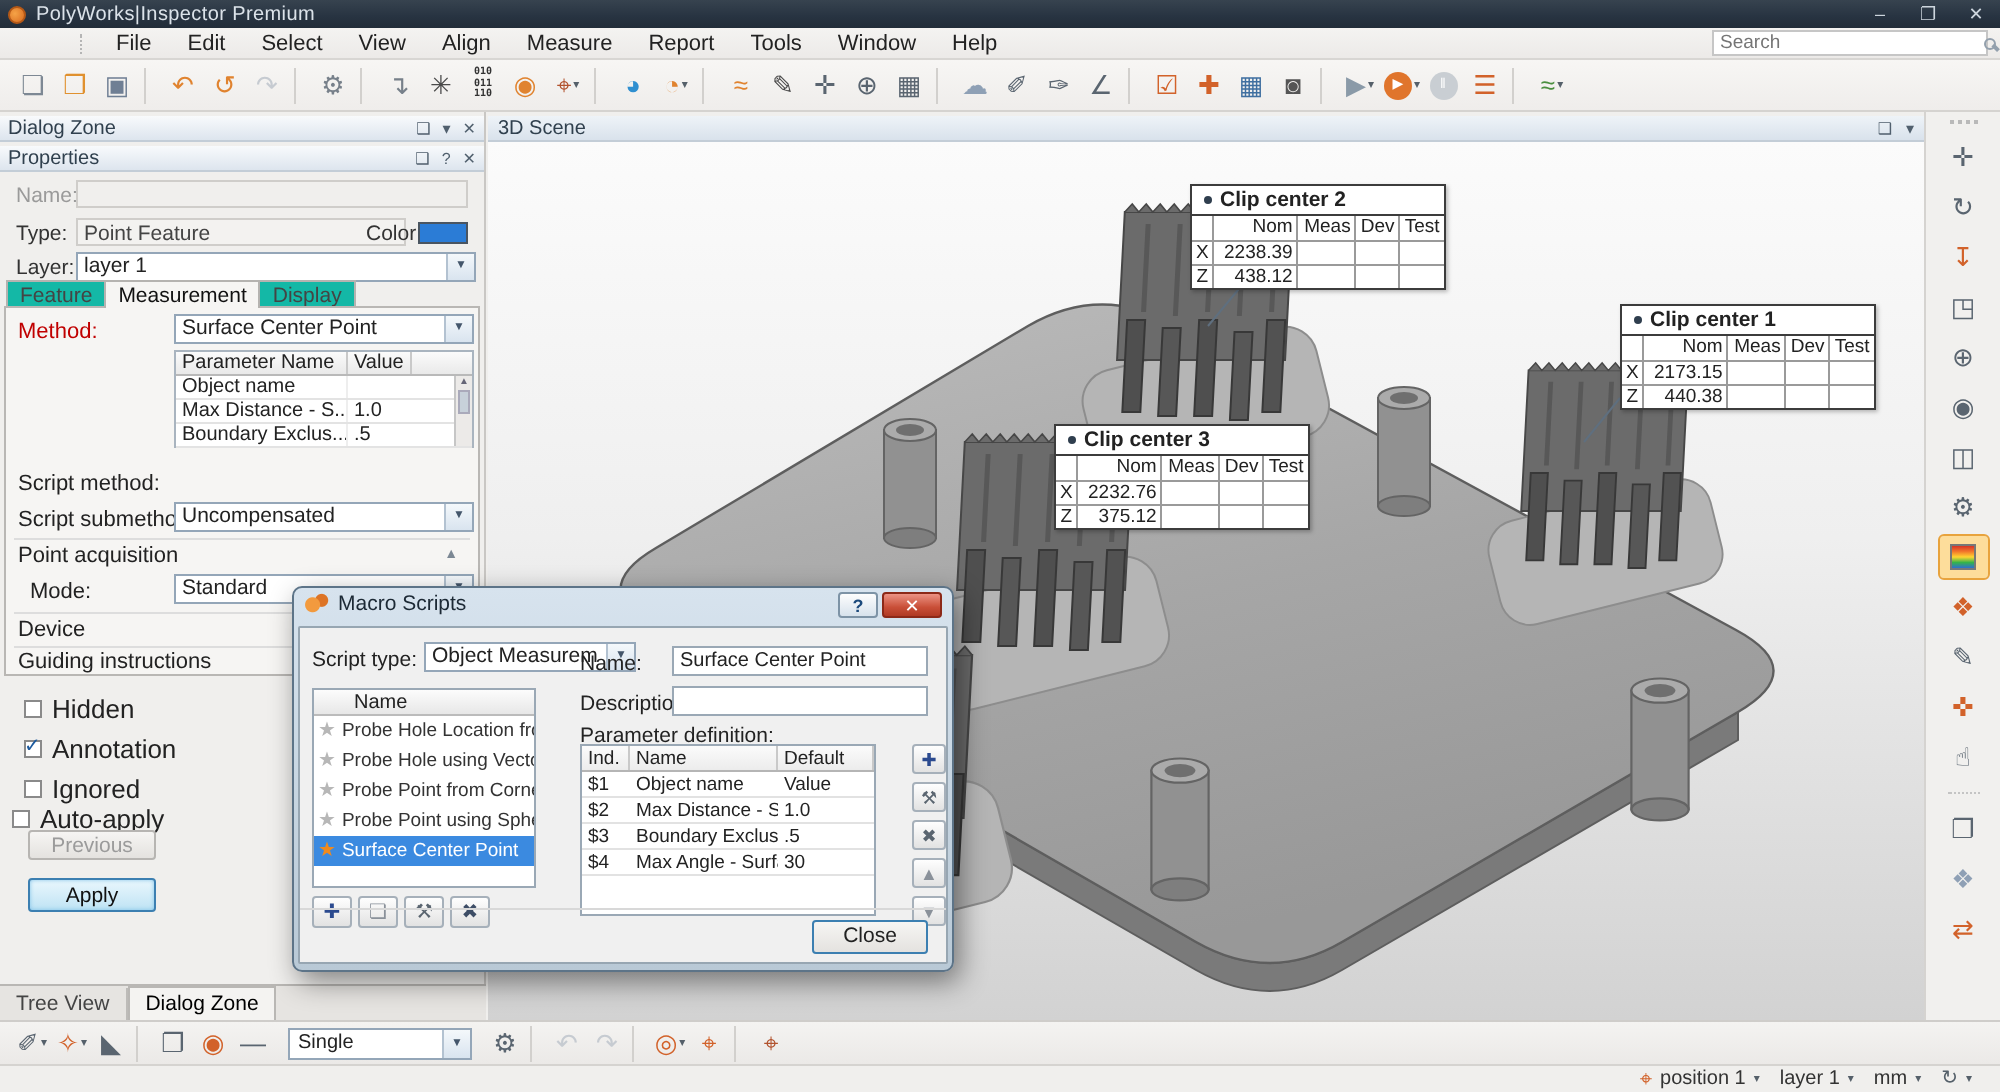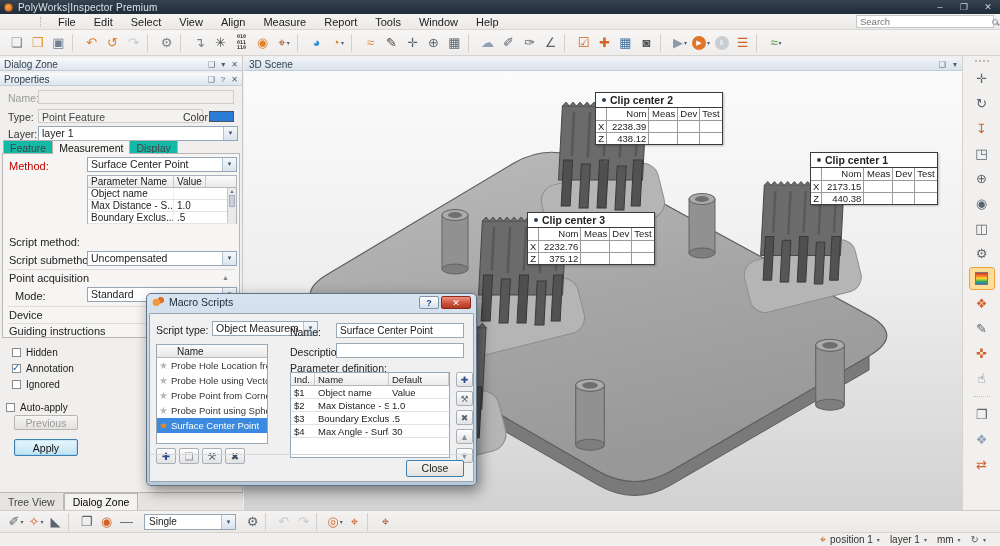--- a/index.html
+++ b/index.html
@@ -95,21 +95,21 @@
   #ptable .hd span { padding:0 3px; border-right:1px solid #c9c9c9; line-height:12px;}
   #ptable .hd span:first-child { width:86px; }
   #ptable .tr { display:flex; height:12px; border-bottom:1px solid #e3e3e3; line-height:12px;}
   #ptable .tr span { padding:0 3px; overflow:hidden; white-space:nowrap; }
   #ptable .tr span:first-child { width:86px; border-right:1px solid #eee;}
   #ptable .scroll { position:absolute; right:0; top:12px; bottom:0; width:9px;
     background:#eceae8; border-left:1px solid #c6c6c6; font-size:5px; color:#667; text-align:center;}
   #ptable .scroll .thumb { height:12px; background:#c7d1da; border:1px solid #aab; margin:1px;}
 
   
-  .cbrow { position:absolute; left:6px; display:flex; align-items:center; gap:5px; font-size:10px;}
+  .cbrow { position:absolute; left:6px; display:flex; align-items:center; gap:5px; font-size:13px;}
   .box { width:9px; height:9px; border:1px solid #8a8a8a; background:#fff; position:relative; flex:none;}
   .box.on::after { content:"✓"; position:absolute; left:-1px; top:-3px; font-size:10px; color:#1c5a9e; font-weight:bold;}
   .btn { position:absolute; text-align:center; font-size:10.5px;
     background:linear-gradient(#f6f5f3,#e4e2df); border:1px solid #b7b5b2; border-radius:2px; }
   .btn.disabled { color:#9b9b9b; }
   .btn.primary { background:linear-gradient(#eaf7fd,#bfe3f4); border:1px solid #3c7fb1;
     box-shadow:0 0 2px #7fc3e8 inset; color:#111; }
 
   #panel-tabs { position:absolute; left:0; bottom:0; width:243px; height:18px;
     background:#e6e4e1; border-top:1px solid #b9b7b4; display:flex; align-items:flex-end;}
@@ -165,21 +165,21 @@
   #mlist .hd { height:13px; background:linear-gradient(#fcfcfc,#e7e7e7); border-bottom:1px solid #bbb;
     font-size:10px; padding-left:20px; line-height:13px; }
   .li { display:flex; align-items:center; height:15px; gap:3px; padding-left:2px;
     font-size:9.5px; color:#333; white-space:nowrap; overflow:hidden;}
   .li .star { color:#b7b7b7; font-size:10px; flex:none;}
   .li.sel { background:#3b8ae0; color:#fff; }
   .li.sel .star { color:#f08a1d; }
   .mbtn { width:20px; height:16px; text-align:center; line-height:15px; font-size:10px;
     background:linear-gradient(#fefefe,#e2e2e2); border:1px solid #a6b0ba; border-radius:2px;}
   #mlist-btns { position:absolute; left:6px; top:134px; display:flex; gap:3px; }
-  #mtable { position:absolute; left:140px; top:58px; width:160px; height:86px; background:#fff;
+  #mtable { position:absolute; left:140px; top:58px; width:148px; height:86px; background:#fff;
     border:1px solid #9aa8b5; font-size:9.5px; overflow:hidden;}
   #mtable .hd { display:flex; height:13px; background:linear-gradient(#fbfbfb,#ececec); border-bottom:1px solid #b5b5b5;}
   #mtable .hd span { padding:0 3px; line-height:13px; border-right:1px solid #c9c9c9; }
   #mtable .tr { display:flex; height:13px; line-height:13px; border-bottom:1px solid #e2e2e2;}
   #mtable .tr span { padding:0 3px; overflow:hidden; white-space:nowrap;}
   .c-ind { width:24px; flex:none;} .c-name { width:74px; flex:none;} .c-def { flex:1;}
   #mtbl-btns { position:absolute; left:306px; top:58px; display:flex; flex-direction:column; gap:4px;}
   #macro-foot { position:absolute; left:0; right:0; bottom:0; height:27px; border-top:1px solid #d8d8d8;}
   #close-btn { position:absolute; right:9px; top:5px; width:58px; height:17px; line-height:15px; }
 

